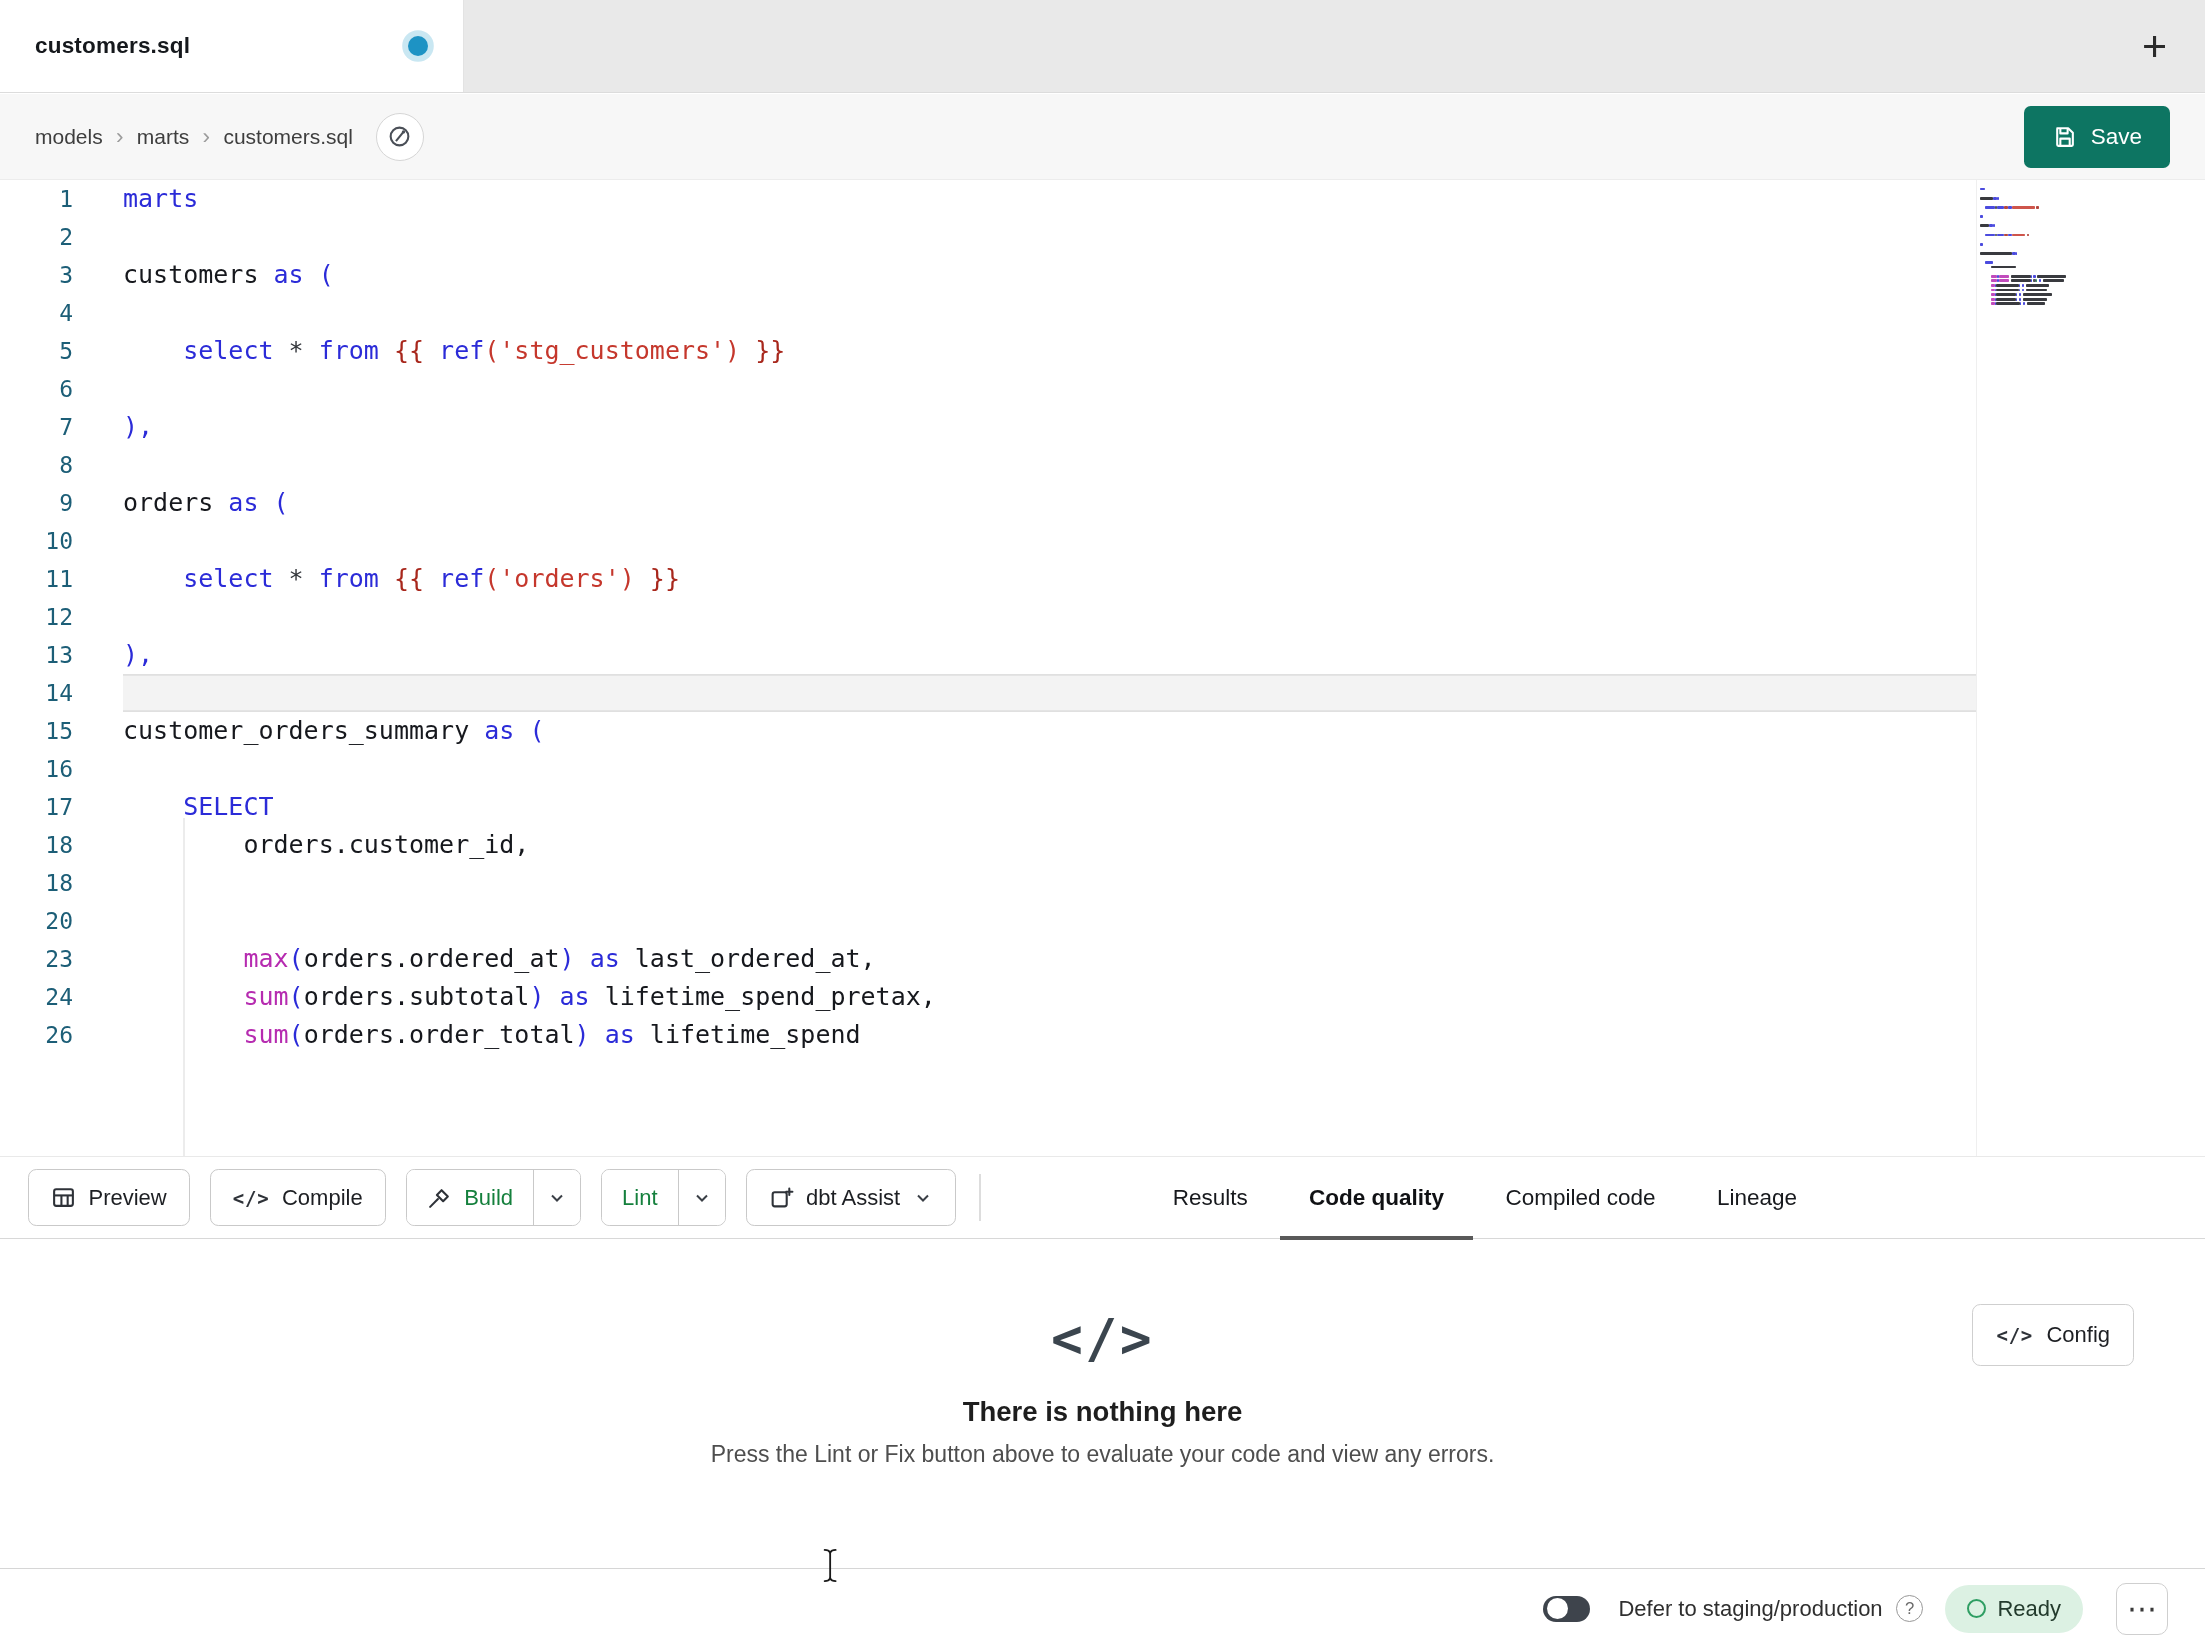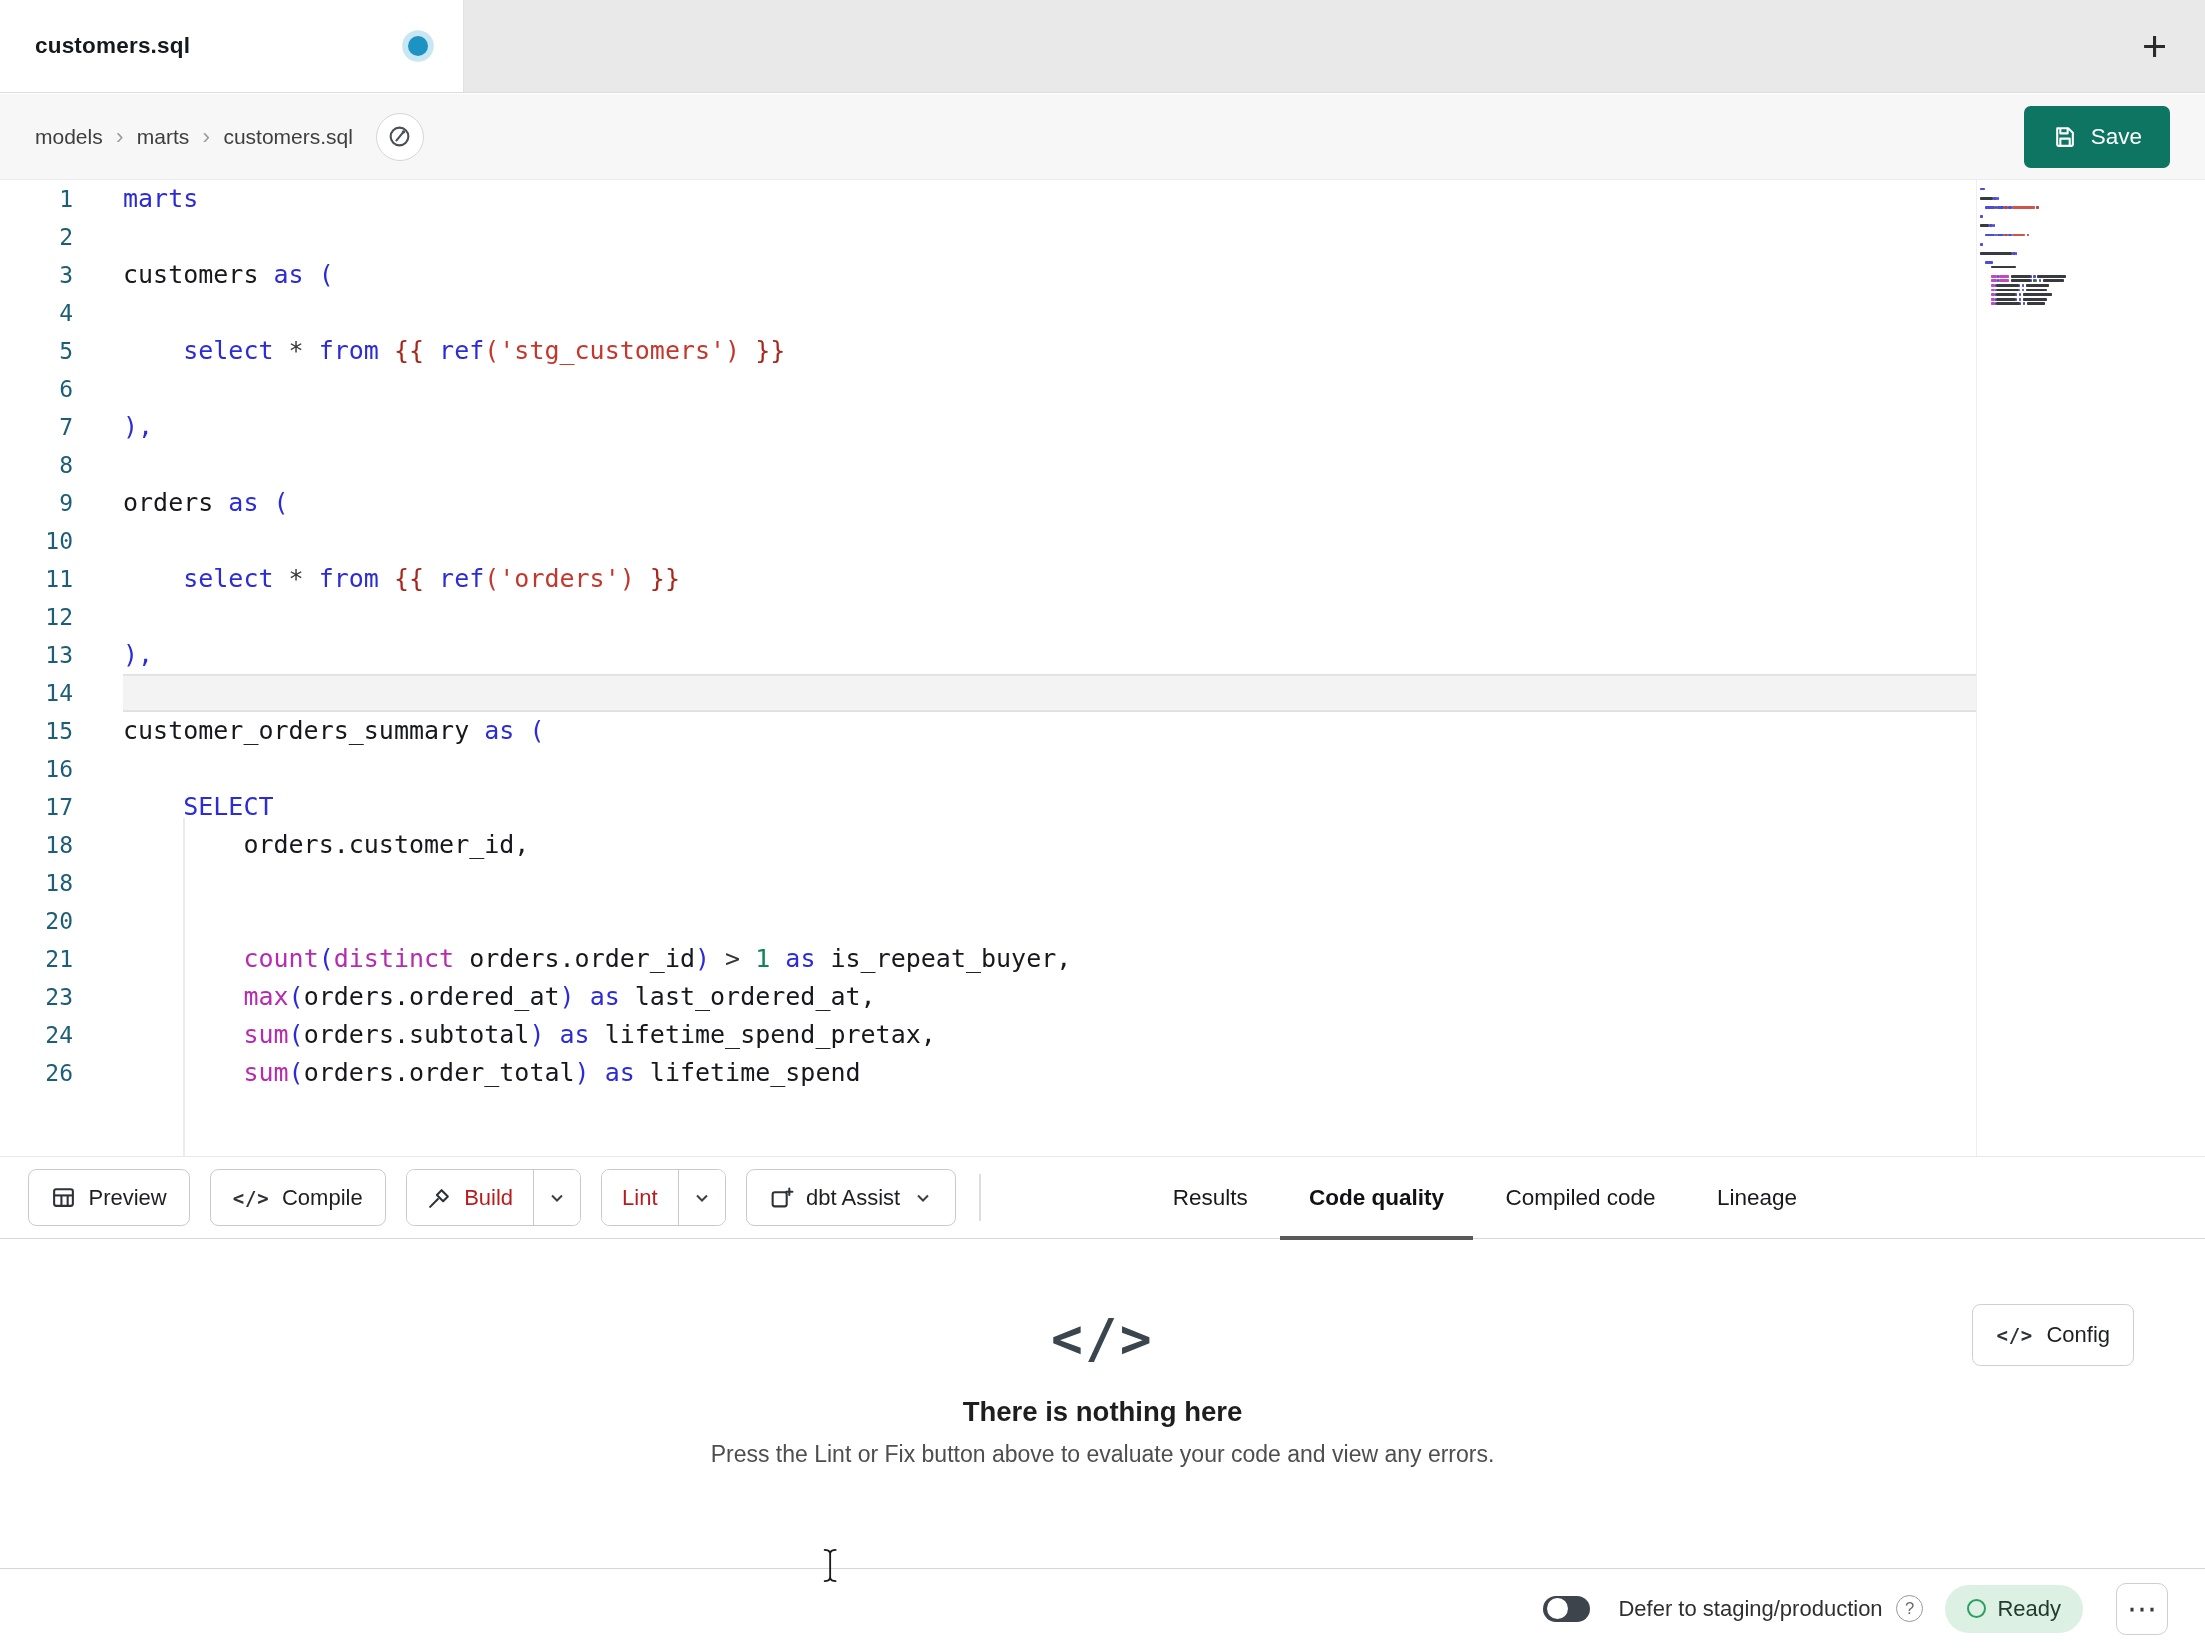--- a/index.html
+++ b/index.html
@@ -45,21 +45,21 @@
   .mm-b{height:2.8px;background:currentColor;border-radius:0.8px;display:inline-block;opacity:.85}
   .mm-s{display:inline-block;height:0.8px}
 
   
   .toolbar{position:absolute;top:1156px;left:0;width:2205px;height:83px;background:#fff;
     border-top:0.8px solid #E9E9E9;border-bottom:1.7px solid #D8D8D8;display:flex;align-items:center;
     padding:0 28px;gap:20px}
   .tbtn{height:57px;display:flex;align-items:center;gap:12.5px;padding:0 22px;border:1.7px solid #C9C9C9;
     border-radius:8.3px;background:#fff;font-size:22px;color:#1D1F23;cursor:pointer}
   .split{display:flex;align-items:stretch;height:57px;border:1.7px solid #C9C9C9;border-radius:8.3px;overflow:hidden;background:#fff}
-  .split .main{display:flex;align-items:center;gap:12.5px;padding:0 20px;background:#fff;border:none;font-size:22px;color:#b91c1c;cursor:pointer}
+  .split .main{display:flex;align-items:center;gap:12.5px;padding:0 20px;background:#fff;border:none;font-size:22px;color:#15803d;cursor:pointer}
   .split .chev{width:47px;display:flex;align-items:center;justify-content:center;border:none;
     border-left:1.7px solid #C9C9C9;background:#fff;cursor:pointer}
   .codeglyph{font-family:"DejaVu Sans Mono",monospace;font-weight:700;font-size:19px;color:#2E3238;letter-spacing:0.8px}
   .vdiv{width:1.7px;height:47px;background:#DDDDDD;margin:0 3.3px}
   .rtabs{position:absolute;left:1166px;top:0;height:100%;display:flex;gap:48px;align-items:center}
   .rtab{height:100%;display:flex;align-items:center;font-size:22.5px;color:#17191D;cursor:pointer;position:relative;padding:0 6.7px}
   .rtab.active{font-weight:700;color:#101114}
   .rtab.active::after{content:"";position:absolute;left:-22px;right:-22px;bottom:-1.7px;height:4.2px;background:var(--underline)}
 
   
@@ -200,24 +200,20 @@
       <div class="cl">
         <span class="ln">18</span>
         <span class="ct"><span class="tk-id">        orders.customer_id,</span></span>
       </div>
       <div class="cl">
         <span class="ln">18</span>
         <span class="ct"></span>
       </div>
       <div class="cl">
         <span class="ln">20</span>
-      </div>
-      <div class="cl">
-        <span class="ln">21</span>
-        <span class="ct"><span class="tk-id">        </span><span class="tk-fn">count</span><span class="tk-pn">(</span><span class="tk-fn">distinct</span><span class="tk-id"> orders.order_id</span><span class="tk-pn">)</span><span class="tk-op"> &gt; </span><span class="tk-nm">1</span><span class="tk-kw"> as</span><span class="tk-id"> is_repeat_buyer,</span></span>
       </div>
       <div class="cl">
         <span class="ln">23</span>
         <span class="ct"><span class="tk-id">        </span><span class="tk-fn">max</span><span class="tk-pn">(</span><span class="tk-id">orders.ordered_at</span><span class="tk-pn">)</span><span class="tk-kw"> as</span><span class="tk-id"> last_ordered_at,</span></span>
       </div>
       <div class="cl">
         <span class="ln">24</span>
         <span class="ct"><span class="tk-id">        </span><span class="tk-fn">sum</span><span class="tk-pn">(</span><span class="tk-id">orders.subtotal</span><span class="tk-pn">)</span><span class="tk-kw"> as</span><span class="tk-id"> lifetime_spend_pretax,</span></span>
       </div>
       <div class="cl">

